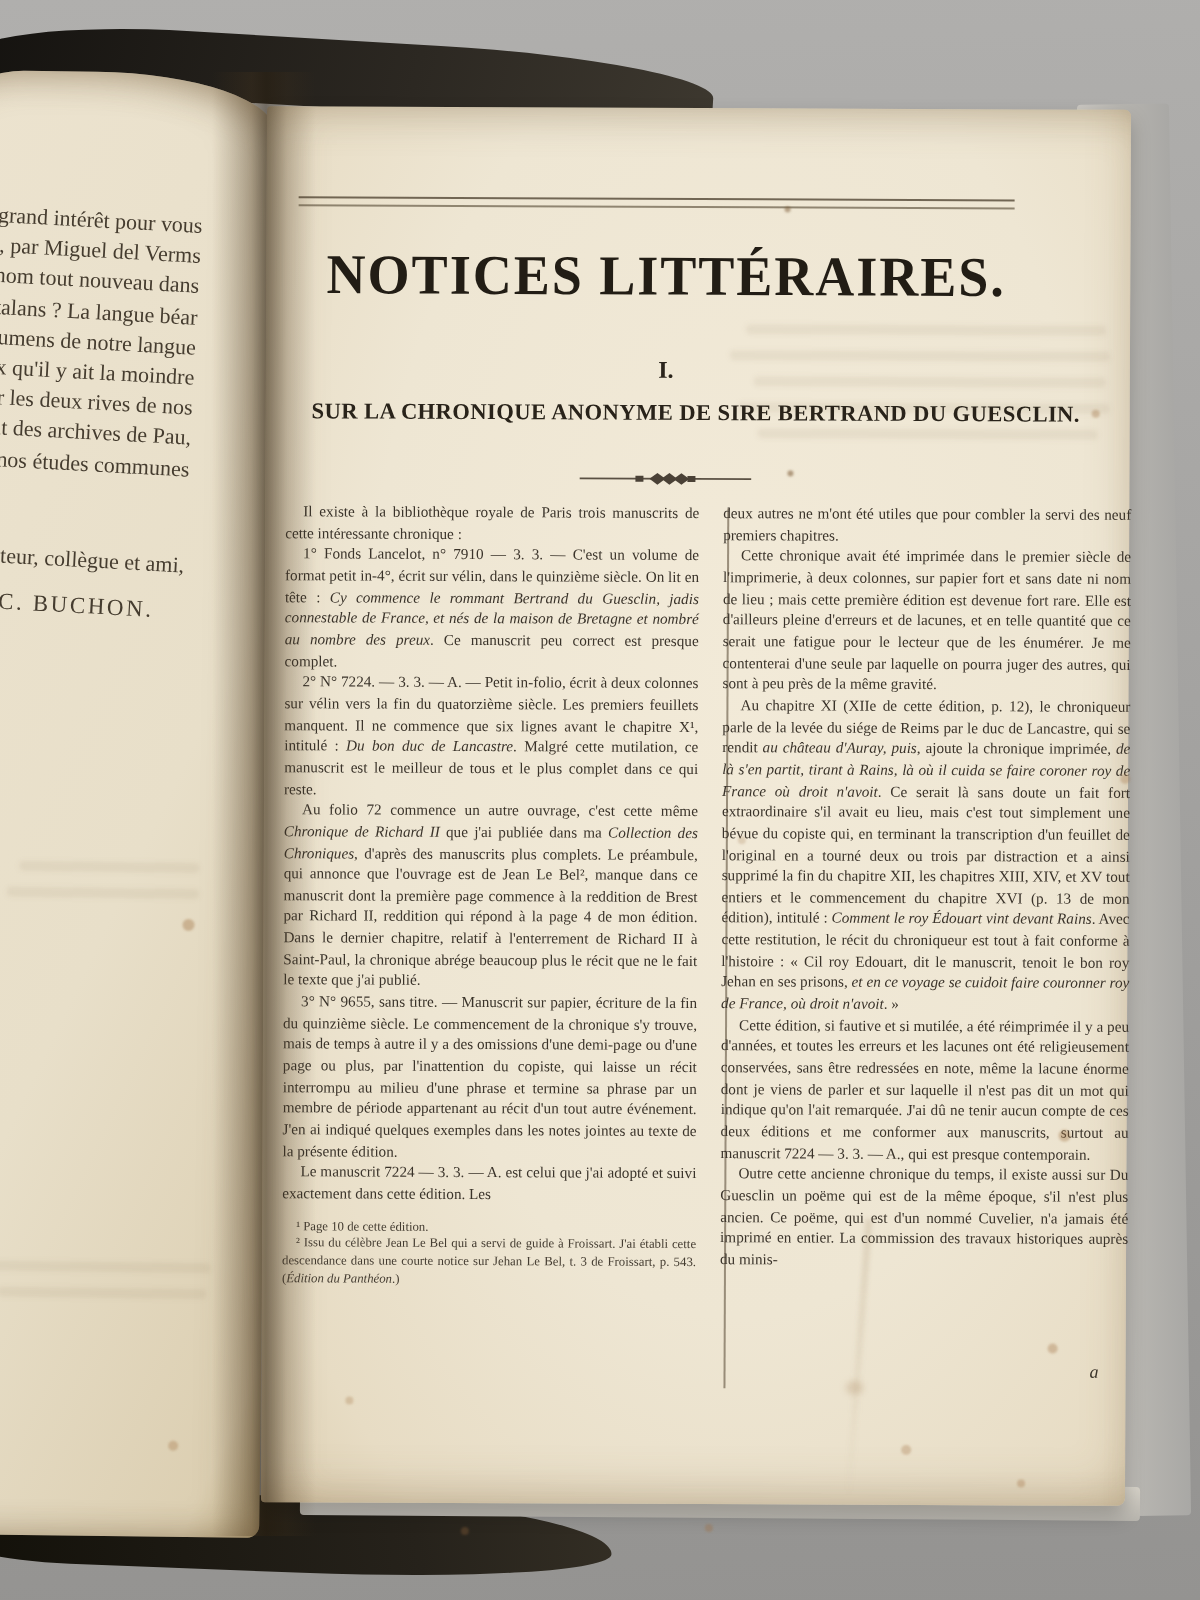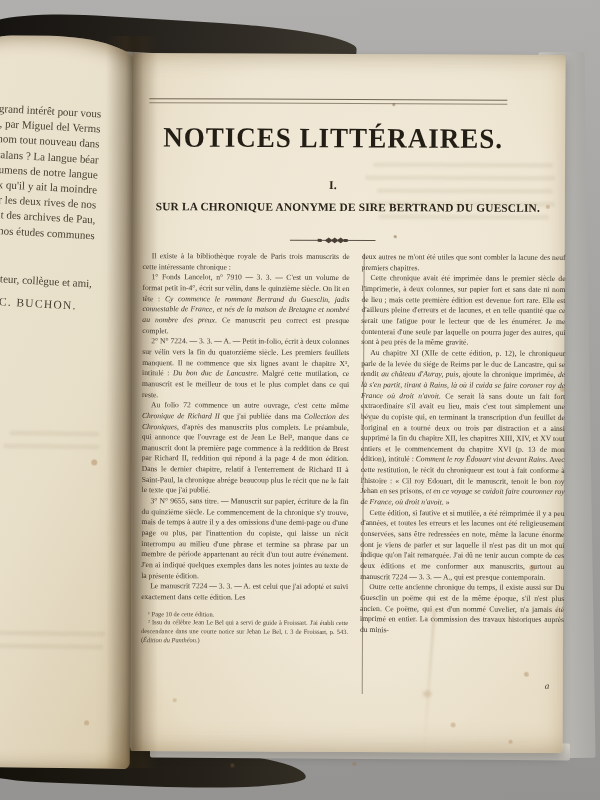--- a/index.html
+++ b/index.html
@@ -159,21 +159,21 @@
             <p class="para"><span>3° N° 9655, sans titre. — Manuscrit sur papier, écriture de la fin du quinzième siècle. Le commencement de la chronique s'y trouve, mais de temps à autre il y a des omissions d'une demi-page ou d'une page ou plus, par l'inattention du copiste, qui laisse un récit interrompu au milieu d'une phrase et termine sa phrase par un membre de période appartenant au récit d'un tout autre événement. J'en ai indiqué quelques exemples dans les notes jointes au texte de la présente édition.</span></p>
             <p class="para"><span>Le manuscrit 7224 — 3. 3. — A. est celui que j'ai adopté et suivi exactement dans cette édition. Les</span></p>
           </div>
         <div class="footnotes">
             <p class="para"><span>¹ Page 10 de cette édition.</span></p>
             <p class="para"><span>² Issu du célèbre Jean Le Bel qui a servi de guide à Froissart. J'ai établi cette descendance dans une courte notice sur Jehan Le Bel, t. 3 de Froissart, p. 543. (</span><span class="it">Édition du Panthéon</span><span>.)</span></p>
           </div>
       </div>
       <div class="col-divider"></div>
       <div class="col col-right">
-          <p class="para noindent"><span>deux autres ne m'ont été utiles que sont combler la lacune des neuf premiers chapitres.</span></p>
+          <p class="para noindent"><span>deux autres ne m'ont été utiles que pour combler la servi des neuf premiers chapitres.</span></p>
           <p class="para"><span>Cette chronique avait été imprimée dans le premier siècle de l'imprimerie, à deux colonnes, sur papier fort et sans date ni nom de lieu ; mais cette première édition est devenue fort rare. Elle est d'ailleurs pleine d'erreurs et de lacunes, et en telle quantité que ce serait une fatigue pour le lecteur que de les énumérer. Je me contenterai d'une seule par laquelle on pourra juger des autres, qui sont à peu près de la même gravité.</span></p>
           <p class="para"><span>Au chapitre XI (XIIe de cette édition, p. 12), le chroniqueur parle de la levée du siége de Reims par le duc de Lancastre, qui se rendit </span><span class="it">au château d'Auray, puis</span><span>, ajoute la chronique imprimée, </span><span class="it">de là s'en partit, tirant à Rains, là où il cuida se faire coroner roy de France où droit n'avoit</span><span>. Ce serait là sans doute un fait fort extraordinaire s'il avait eu lieu, mais c'est tout simplement une bévue du copiste qui, en terminant la transcription d'un feuillet de l'original en a tourné deux ou trois par distraction et a ainsi supprimé la fin du chapitre XII, les chapitres XIII, XIV, et XV tout entiers et le commencement du chapitre XVI (p. 13 de mon édition), intitulé : </span><span class="it">Comment le roy Édouart vint devant Rains</span><span>. Avec cette restitution, le récit du chroniqueur est tout à fait conforme à l'histoire : « Cil roy Edouart, dit le manuscrit, tenoit le bon roy Jehan en ses prisons, </span><span class="it">et en ce voyage se cuidoit faire couronner roy de France, où droit n'avoit</span><span>. »</span></p>
           <p class="para"><span>Cette édition, si fautive et si mutilée, a été réimprimée il y a peu d'années, et toutes les erreurs et les lacunes ont été religieusement conservées, sans être redressées en note, même la lacune énorme dont je viens de parler et sur laquelle il n'est pas dit un mot qui indique qu'on l'ait remarquée. J'ai dû ne tenir aucun compte de ces deux éditions et me conformer aux manuscrits, surtout au manuscrit 7224 — 3. 3. — A., qui est presque contemporain.</span></p>
           <p class="para"><span>Outre cette ancienne chronique du temps, il existe aussi sur Du Guesclin un poëme qui est de la même époque, s'il n'est plus ancien. Ce poëme, qui est d'un nommé Cuvelier, n'a jamais été imprimé en entier. La commission des travaux historiques auprès du minis-</span></p>
         </div>
     </div>
 
     <div class="sig-mark">a</div>
 
     <div class="crease"></div>

